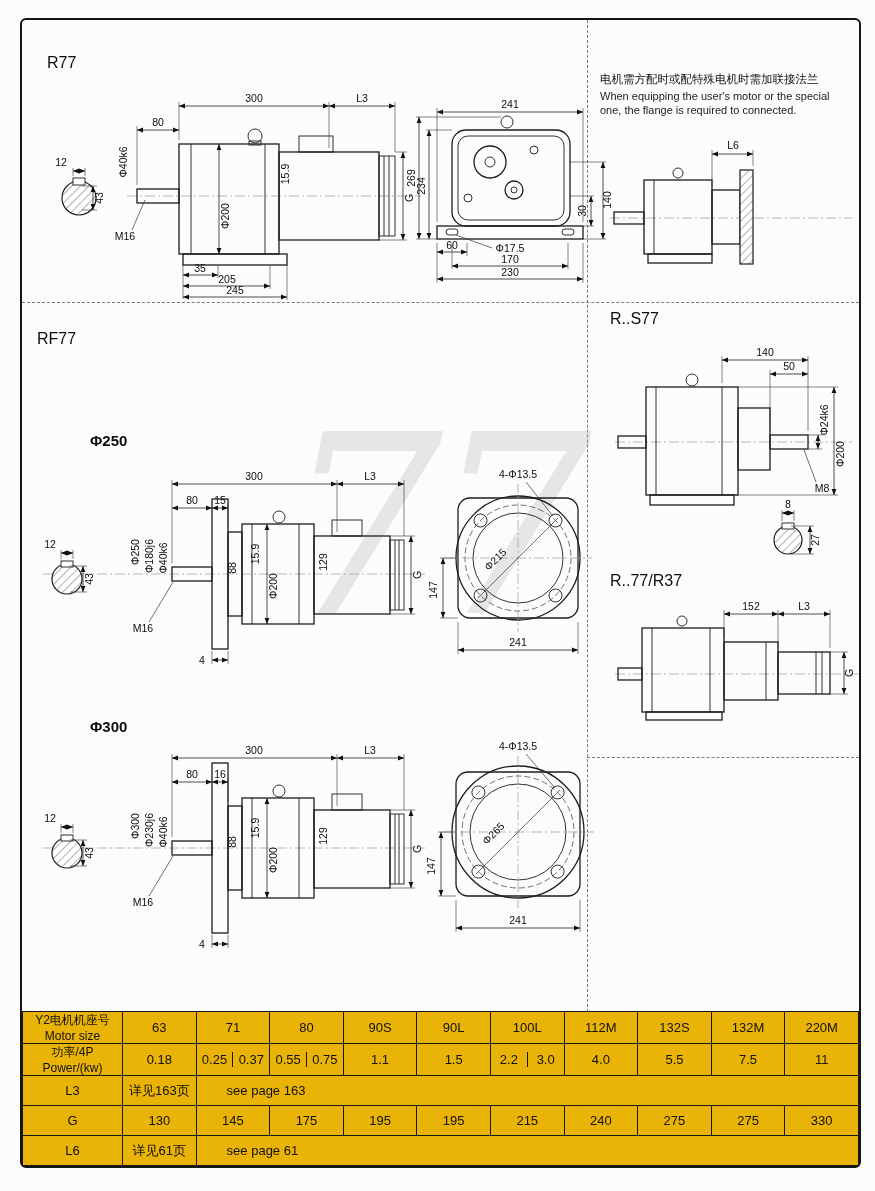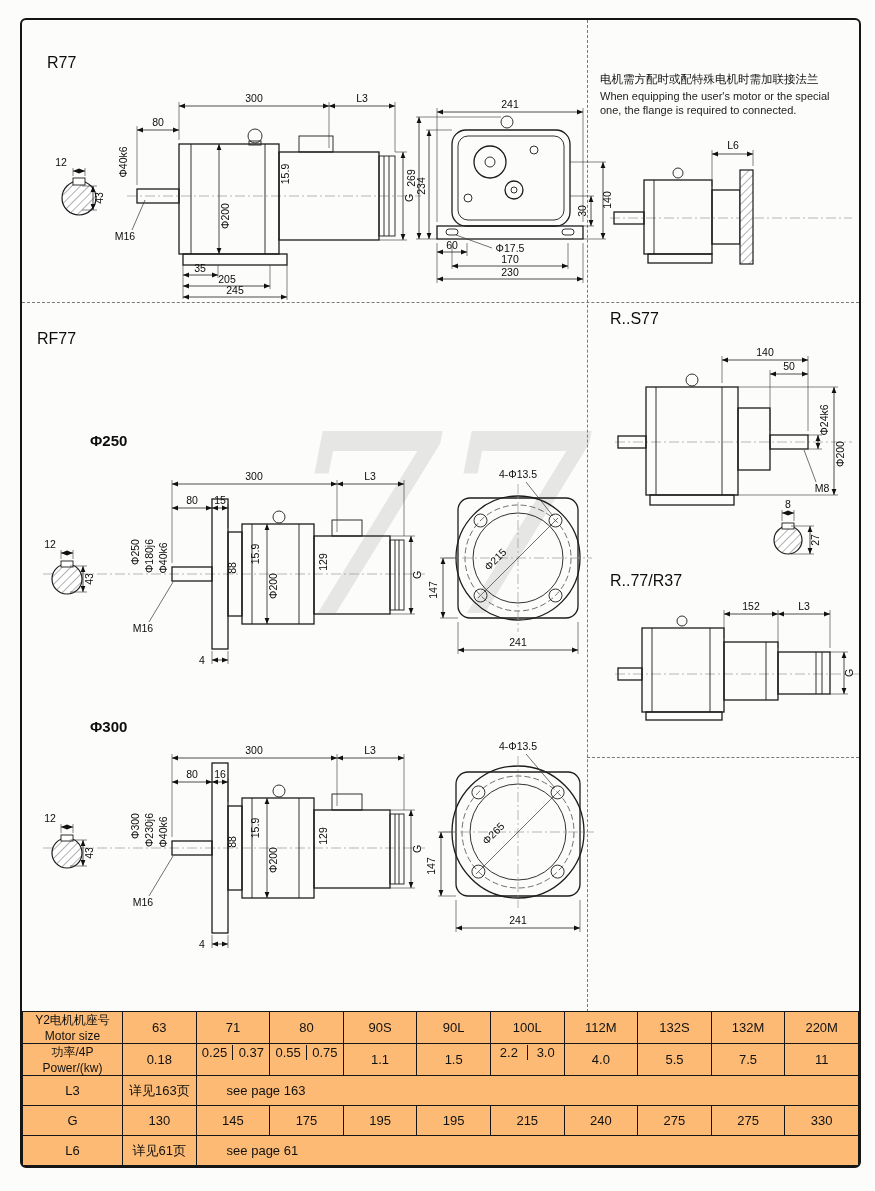--- a/index.html
+++ b/index.html
@@ -26,27 +26,27 @@
   .sec{fill:url(#hat);stroke:#1c1c1c;stroke-width:1.2}
   .key{fill:#fff;stroke:#1c1c1c;stroke-width:0.9}
   .cl{stroke:#9a9a9a;stroke-width:0.7;stroke-dasharray:10 3 2 3;fill:none}
   .dl{stroke:#222;stroke-width:0.8;fill:none;marker-start:url(#arr);marker-end:url(#arr)}
   .ex{stroke:#333;stroke-width:0.6;fill:none}
   .ld{stroke:#333;stroke-width:0.7;fill:none}
   .dsh{stroke:#333;stroke-width:0.7;stroke-dasharray:6 3;fill:none}
   svg text{font-size:10.5px;fill:#0c0c0c;text-anchor:middle;font-family:"Liberation Sans",sans-serif}
 
   table.spec{position:absolute;left:0;bottom:0;width:100%;border-collapse:collapse;
-             table-layout:fixed;z-index:2;background:#fdba74}
+             table-layout:fixed;z-index:2;background:#eab308}
   table.spec td{border:1.4px solid #161616;text-align:center;font-size:13px;
                 height:29px;padding:0;vertical-align:middle}
   table.spec td.hdr .cn{font-size:12px}
   table.spec td.hdr .en{font-size:12px}
   table.spec td.lft{text-align:left;padding-left:30px}
-  .split{display:flex;height:29px;align-items:flex-start}
+  .split{display:flex;height:29px;align-items:center}
   .split span{flex:1;display:flex;align-items:center;justify-content:center}
   .split span + span{border-left:1.4px solid #161616}
 </style>
 </head>
 <body>
 
 <svg width="0" height="0" style="position:absolute">
   <defs>
     <marker id="arr" viewBox="0 0 10 10" refX="9.5" refY="5" markerWidth="8" markerHeight="8" orient="auto-start-reverse">
         <path d="M0,1.2 L9.5,5 L0,8.8 z" fill="#111"></path>

